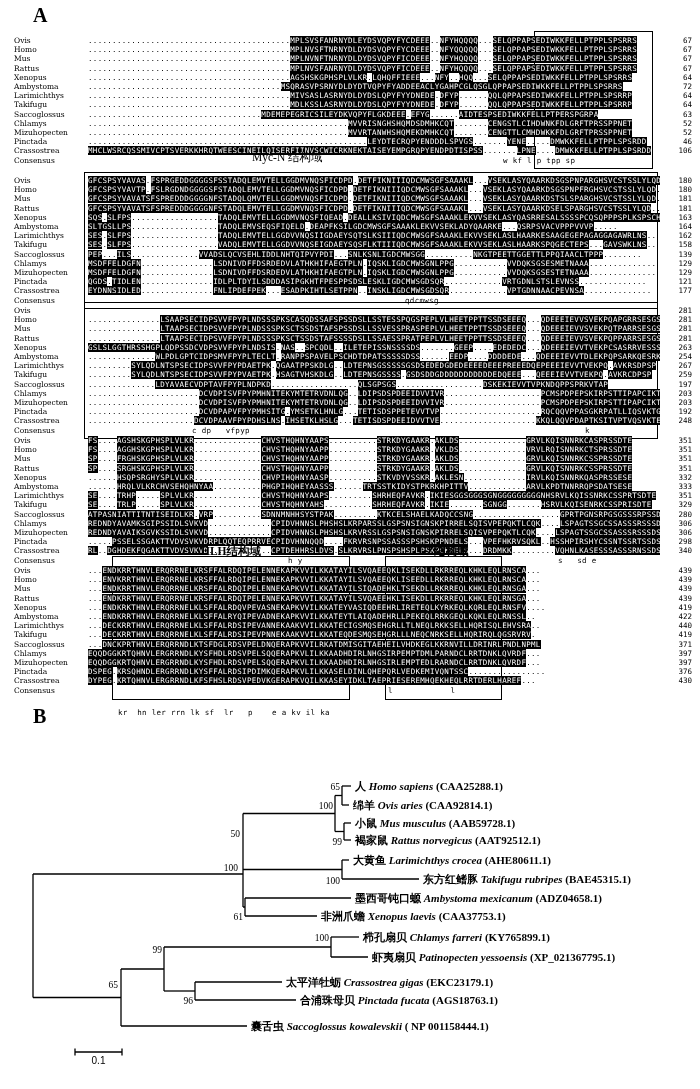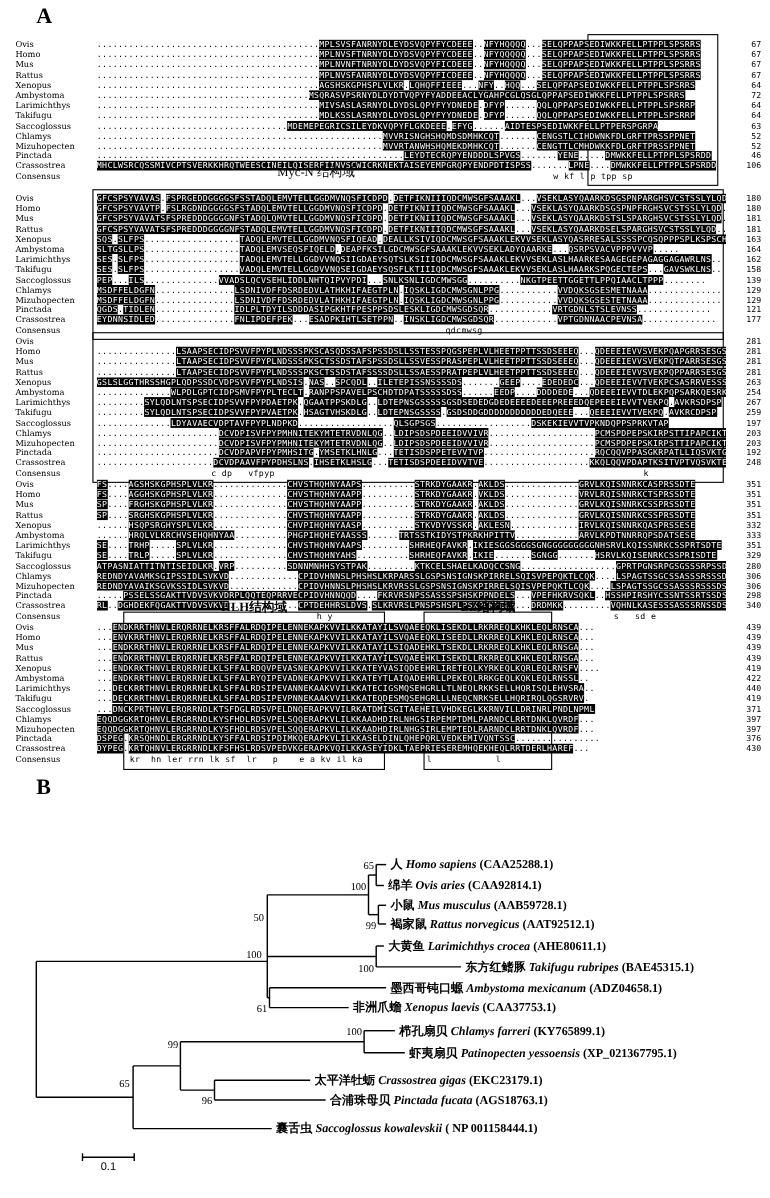--- a/index.html
+++ b/index.html
@@ -388,21 +388,21 @@
           <span class="seq"><span class="hl">DSPEG</span>.<span class="hl">KRSQHNDLERGRRNDLKYSFFALRDSIPDIMKQERAPKVLILKKASELDINLQHEPQRLVEDKEMIVQNTSSC</span>................</span>
           <span class="num">376</span>
         </div>
         <div class="arow" style="top: 110.4px;">
           <span class="name">Crassostrea</span>
           <span class="seq"><span class="hl">DYPEG</span>.<span class="hl">KRTQHNVLERGRRNDLKFSFHSLRDSVPEDVKGERAPKVQILKKASEYIDKLTAEPRIESEREMHQEKHEQLRRTDERLHAREF</span>...</span>
           <span class="num">430</span>
         </div>
         <div class="arow" style="top: 119.6px;">
           <span class="name">Consensus</span>
-          <span class="citem" style="left: 118px;">kr  hn ler rrn lk sf  lr   p    e a kv il ka</span>
+          <span class="citem" style="left: 118px; margin-top: 22px;">kr  hn ler rrn lk sf  lr   p    e a kv il ka</span>
           <span class="citem" style="left: 388px;">l            l</span>
         </div>
       </div>
     </div>
   <div class="panel-label" style="left:33px;top:705px;">B</div>
   <svg id="treesvg" width="700" height="389" viewBox="0 0 700 389">
       <line x1="33" y1="174" x2="33" y2="297.5"></line>
       <line x1="243" y1="113.5" x2="243" y2="207"></line>
       <line x1="335" y1="95.5" x2="335" y2="131.5"></line>
       <line x1="342" y1="86" x2="342" y2="105"></line>

